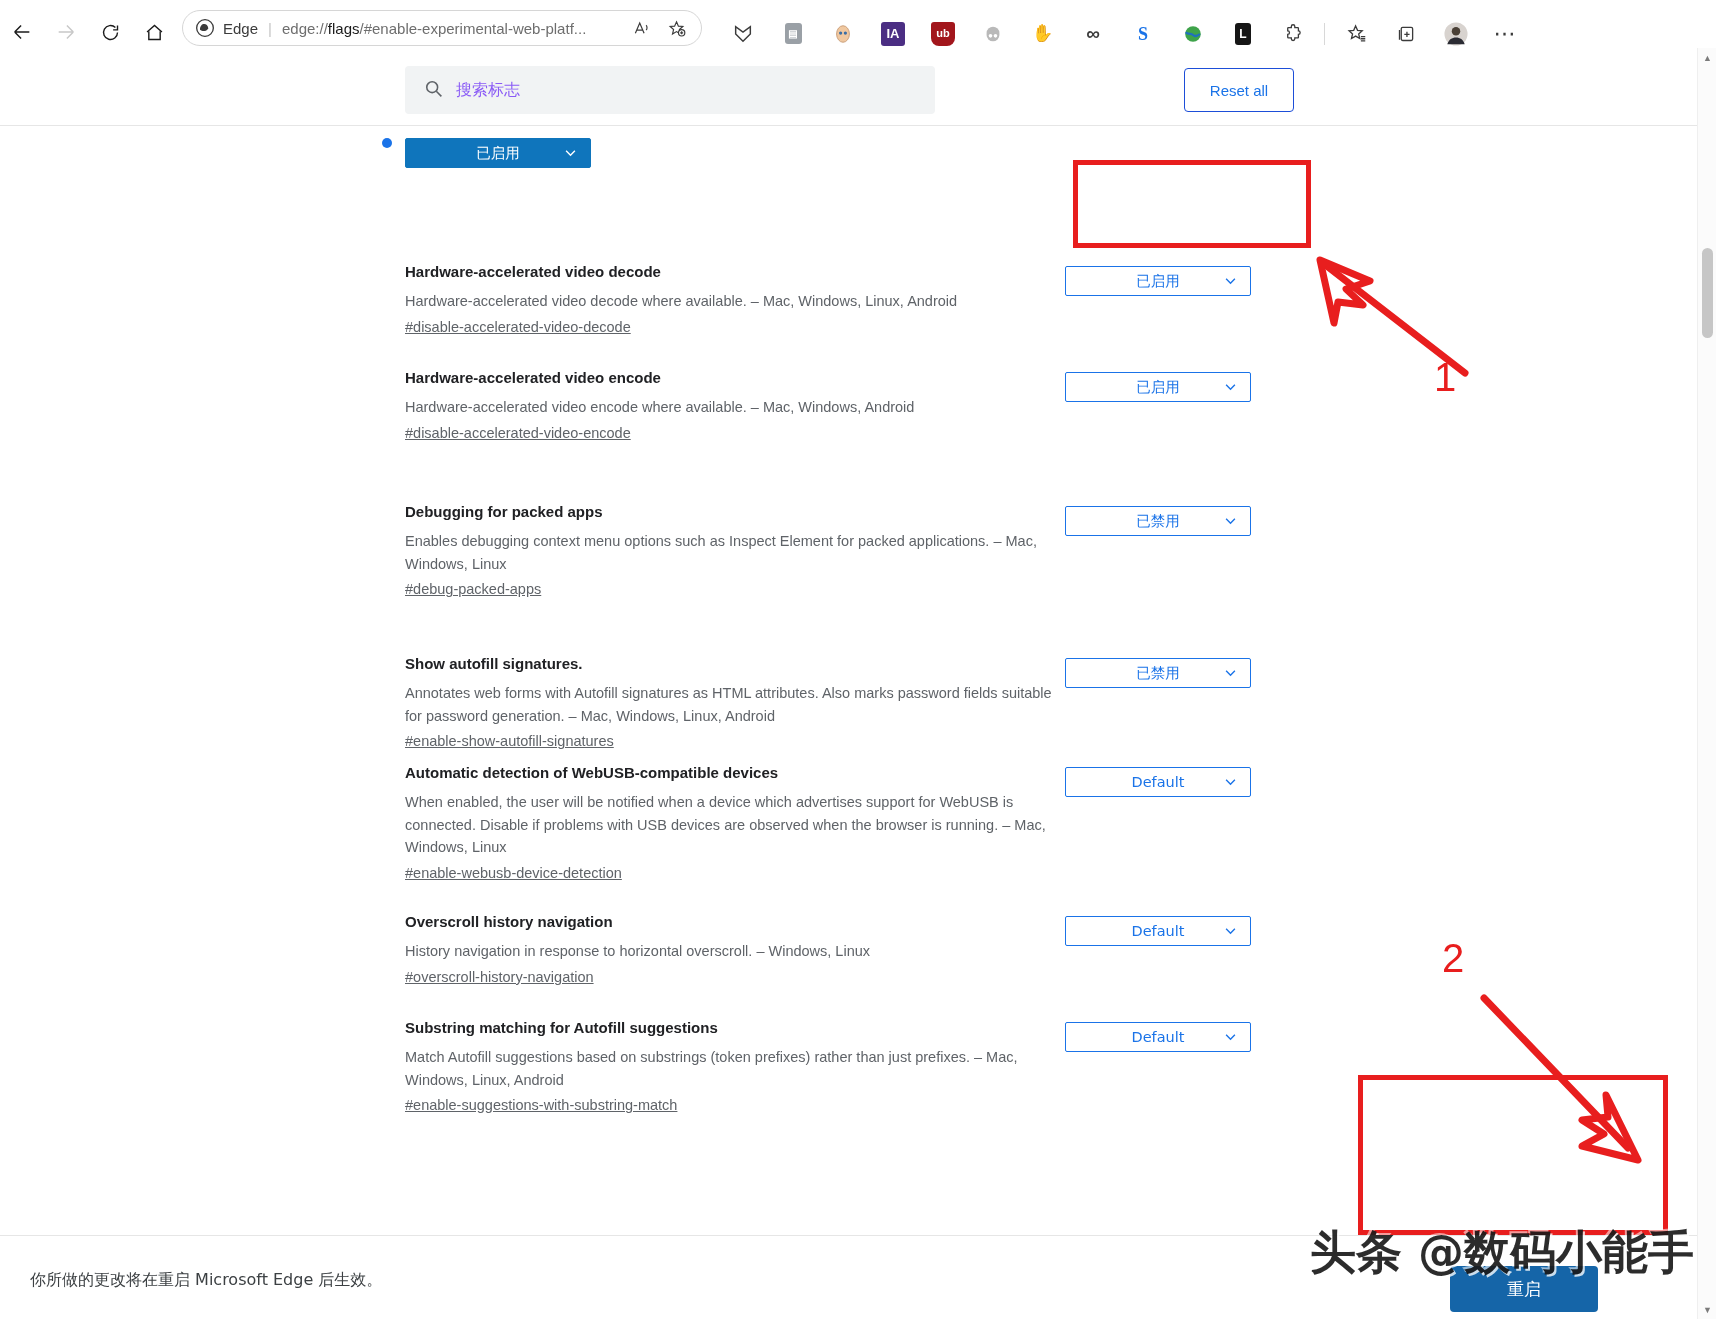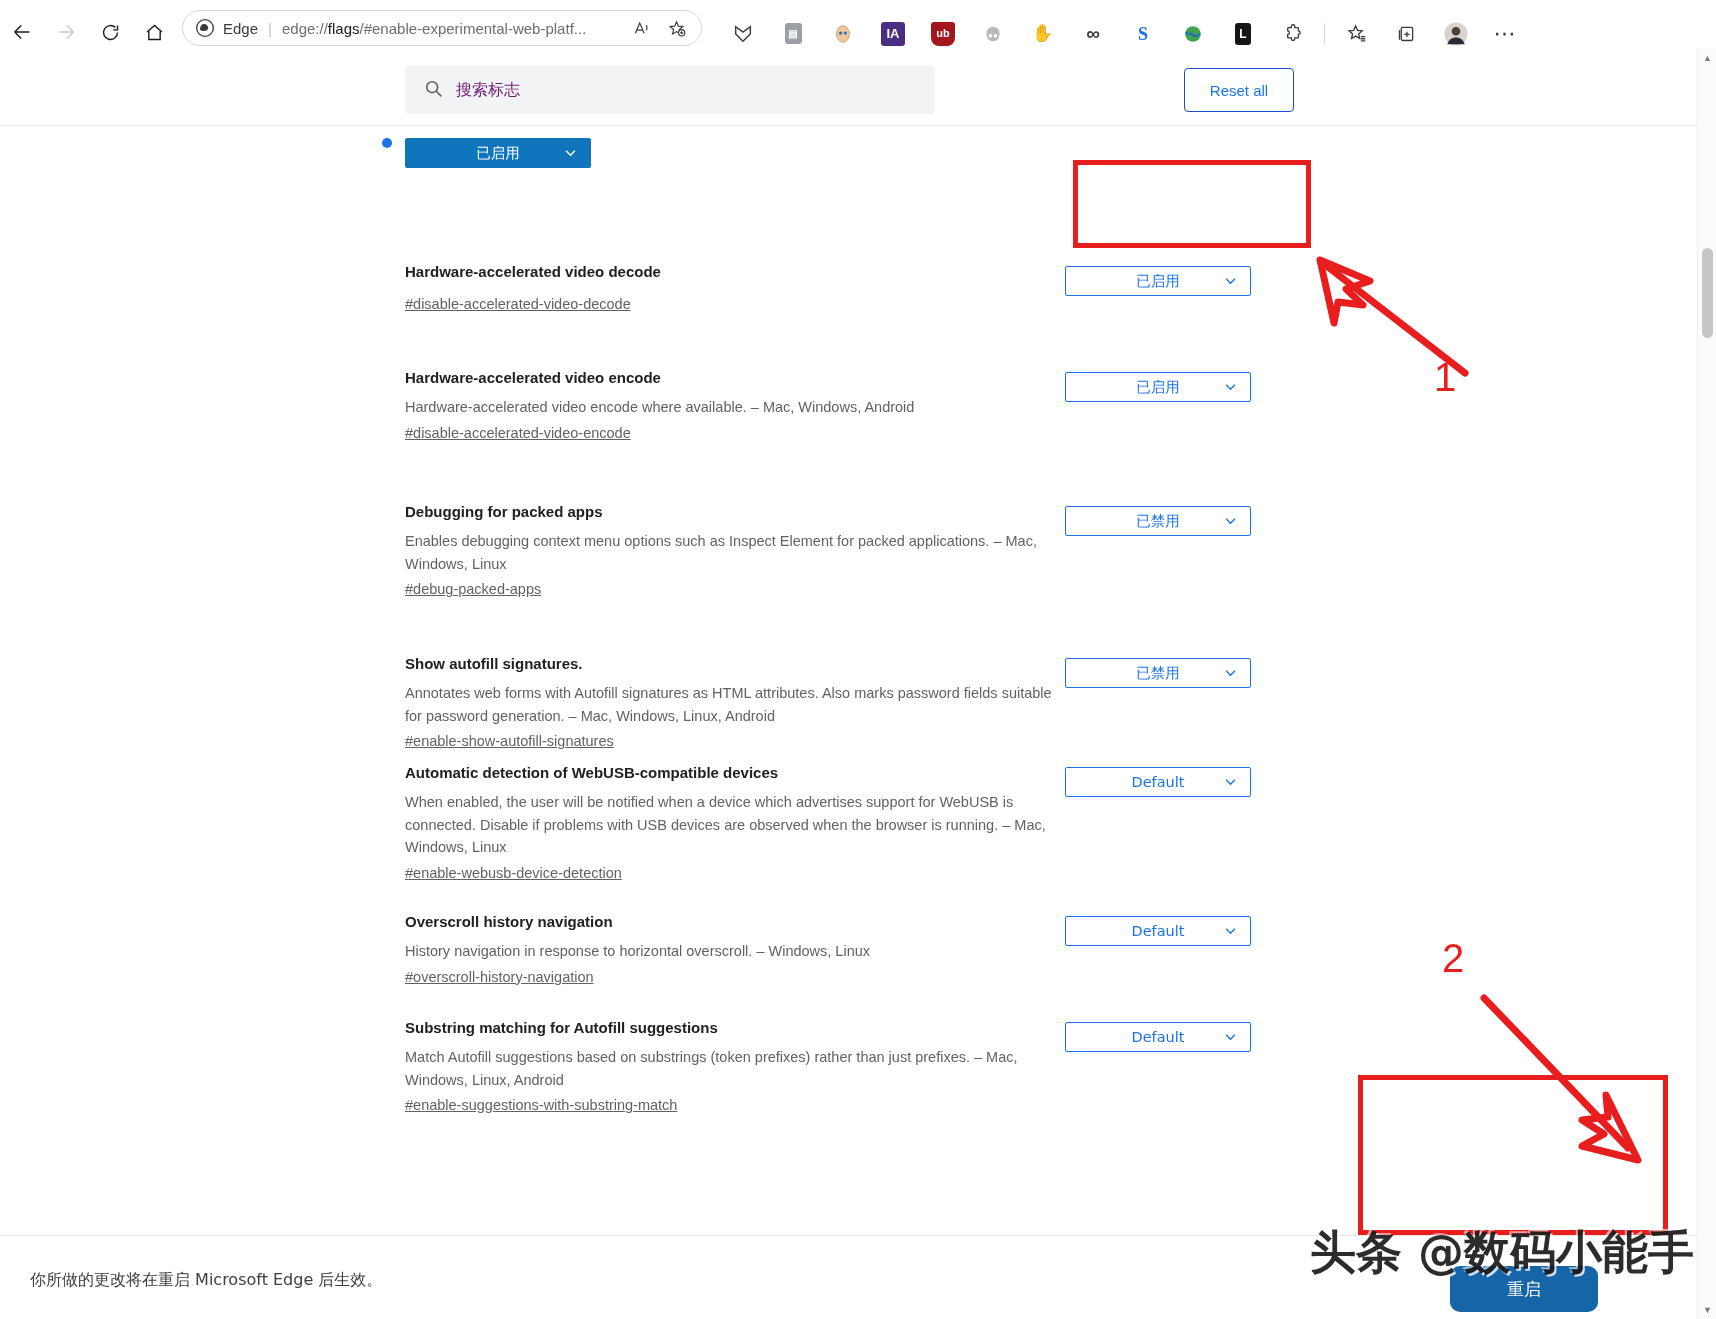--- a/index.html
+++ b/index.html
@@ -57,21 +57,21 @@
   .page { position:absolute; top:48px; left:0; width: 1697px; height: 1271px; background:#fff; }
 
   .search-row {
     position: absolute; top: 10px; left: 0; width: 1697px; height: 66px;
   }
   .search-box {
     position:absolute; left: 405px; top: 8px; width: 530px; height: 48px;
     background:#f1f3f4; border-radius: 4px; display:flex; align-items:center; gap: 12px;
     padding: 0 18px;
   }
-  .search-box .ph { font-size: 16px; color: #701a75; font-family:"DejaVu Sans", sans-serif;}
+  .search-box .ph { font-size: 16px; color: #8b5cf6; font-family:"DejaVu Sans", sans-serif;}
   .reset-btn {
     position:absolute; left: 1184px; top: 10px; width: 110px; height: 44px;
     border: 1px solid #1d4ed8; border-radius: 4px; background:#fff;
     color:#1a73e8; font-size: 15px; display:flex; align-items:center; justify-content:center;
   }
   .hdr-sep { position:absolute; top: 77px; left:0; width: 1697px; height:1px; background:#e6e6e6; }
 
   
   .flags { position:absolute; top: 86px; left: 0; width: 1697px; }
   .flag-row { position: relative; display: flex; width: 1697px; padding-left: 405px; }
@@ -100,21 +100,21 @@
                 display:flex; align-items:center; }
 
   
   .footer-sep { position:absolute; top: 1187px; left:0; width: 1697px; height:1px; background:#e6e6e6; }
   .footer-note {
     position:absolute; top: 1222px; left: 30px;
     font-size: 16px; color:#3c4043; font-family:"DejaVu Sans", sans-serif;
   }
   .restart-btn {
     position:absolute; top: 1218px; left: 1450px; width: 148px; height: 46px;
-    background:#1565a8; border-radius: 10px; color:#fff; font-size: 17px;
+    background:#1565a8; border-radius: 4px; color:#fff; font-size: 17px;
     display:flex; align-items:center; justify-content:center;
     font-family:"DejaVu Sans", sans-serif;
   }
 
   
   .sbar { position:absolute; top: 48px; right: 0; width: 19px; height: 1271px; background:#fbfbfb;
           border-left:1px solid #efefef; }
   .sbar .thumb { position:absolute; top: 200px; left: 4px; width: 11px; height: 90px;
                  background:#c6c6c6; border-radius: 6px; }
   .sbar .arr { position:absolute; left:0; width:19px; height:19px; display:flex;
@@ -308,21 +308,21 @@
               <span>已启用</span>
               <span class="caret">
                 <svg width="15" height="15" viewBox="0 0 24 24" fill="none" stroke="currentColor" stroke-width="2.2">
                   <path d="M5 8.5 12 15.5 19 8.5"></path>
                 </svg>
               </span>
             </div>
           </div>
         </div>
         <div class="flag-row" style="position: absolute; top: 128px;">
-          <div class="flag-main"><div class="flag-title">Hardware-accelerated video decode</div><a class="flag-hash">#disable-accelerated-video-decode</a></div>
+          <div class="flag-main"><div class="flag-title">Hardware-accelerated video decode</div><div class="flag-desc">Hardware-accelerated video decode where available. – Mac, Windows, Linux, Android</div><a class="flag-hash">#disable-accelerated-video-decode</a></div>
           <div class="flag-ctl">
             <div class="sel">
               <span>已启用</span>
               <span class="caret">
                 <svg width="15" height="15" viewBox="0 0 24 24" fill="none" stroke="currentColor" stroke-width="2.2">
                   <path d="M5 8.5 12 15.5 19 8.5"></path>
                 </svg>
               </span>
             </div>
           </div>

